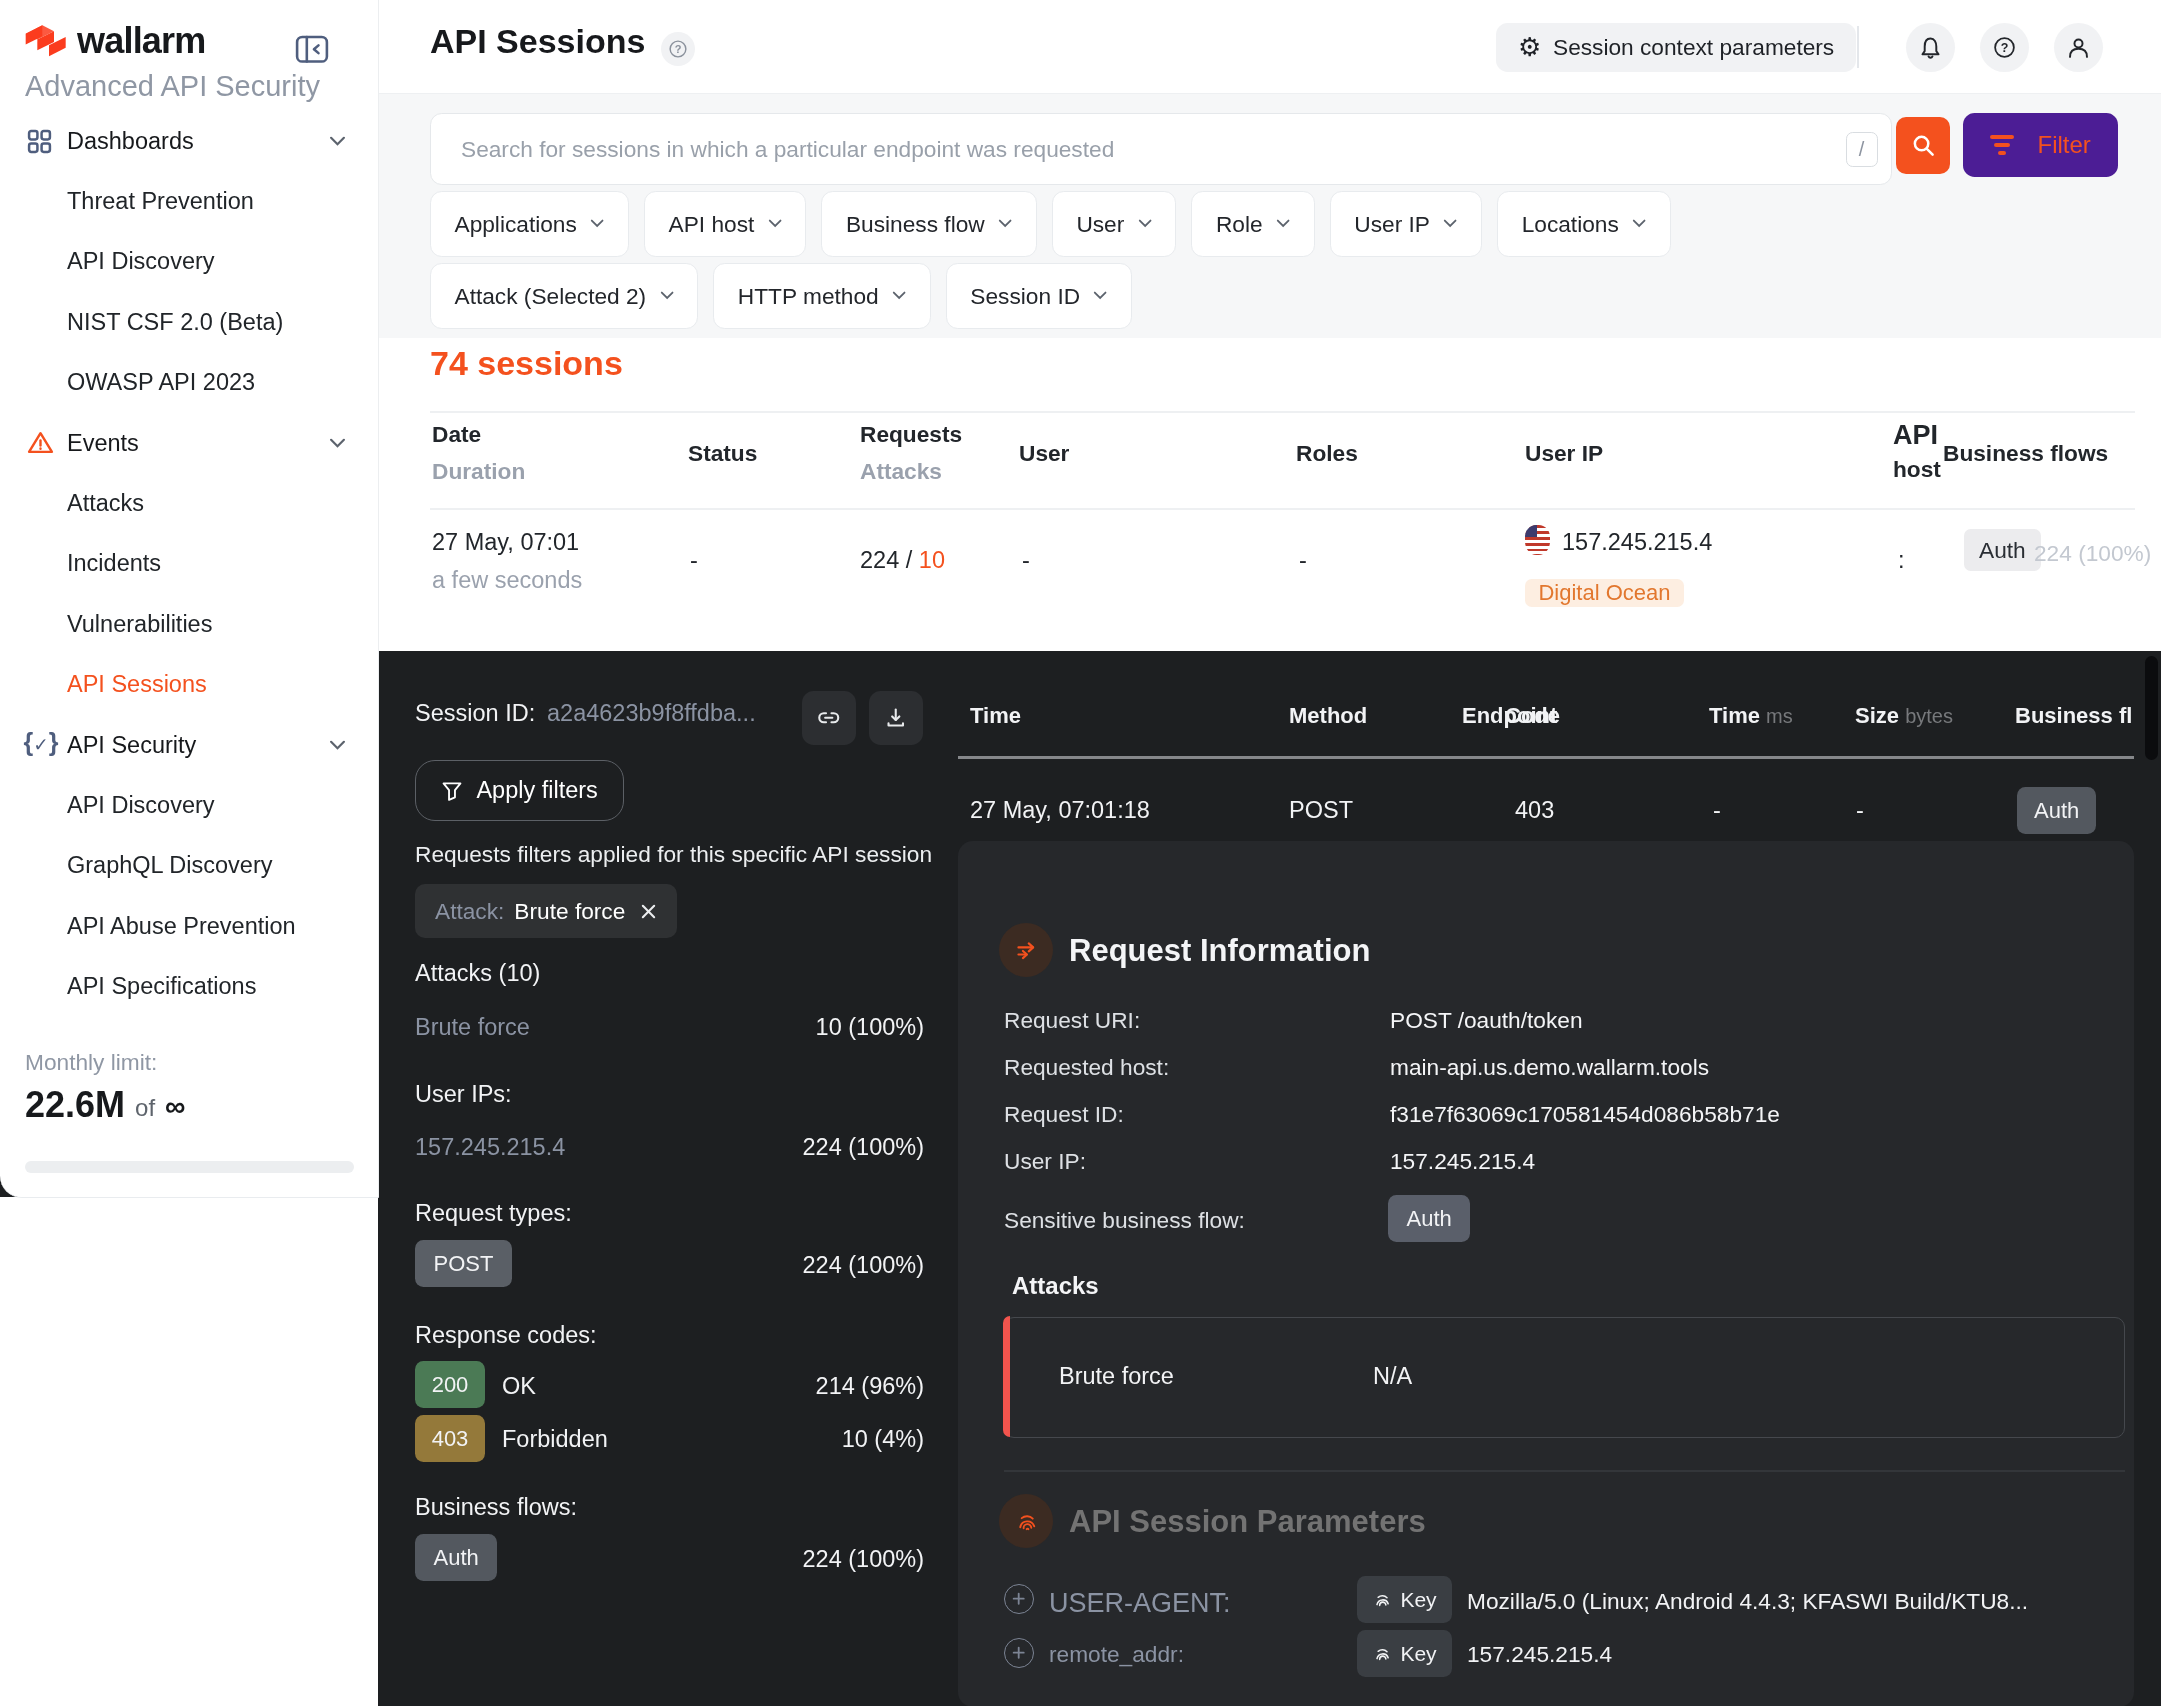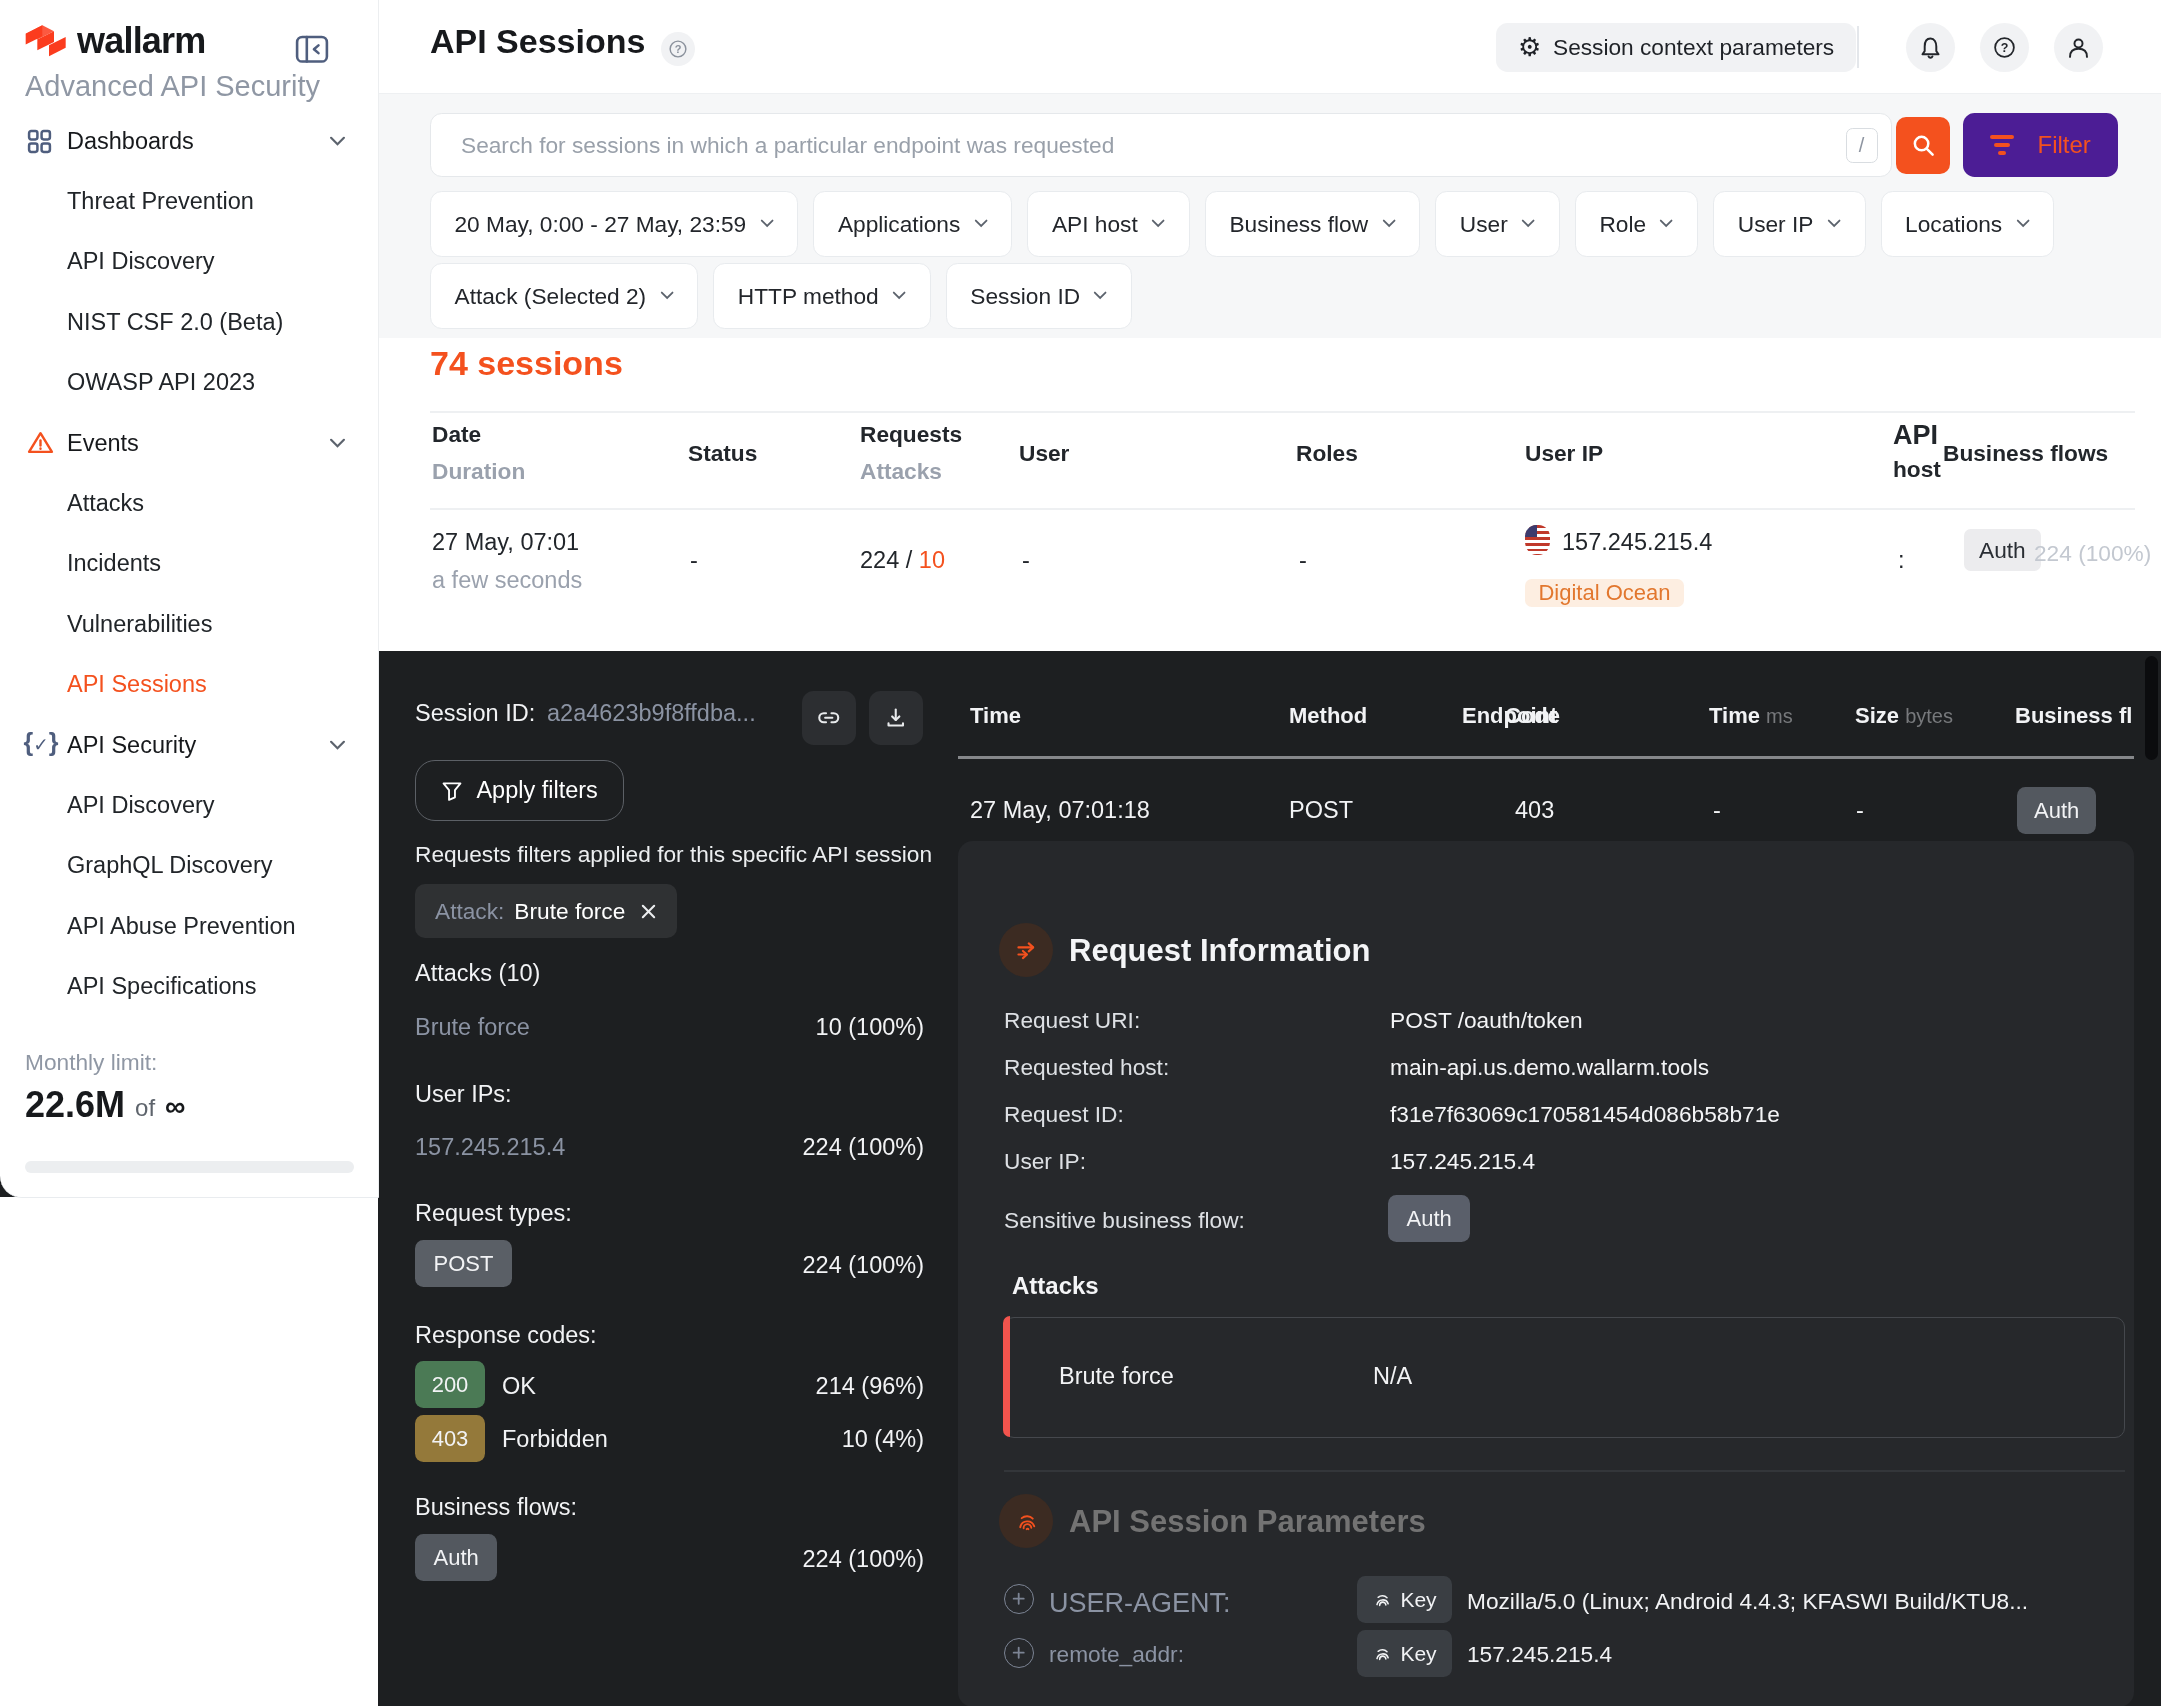--- a/index.html
+++ b/index.html
@@ -132,46 +132,40 @@
         <text x="14" y="19" text-anchor="middle" font-size="14" fill="#23262b" stroke="none" font-weight="bold">?</text>
       </svg>
   </div>
   <div class="abs circlebtn" style="left:2054px;top:22.7px;z-index:3">
     <svg width="25" height="25" viewBox="0 0 28 28" fill="none" stroke="#23262b" stroke-width="2.2" stroke-linecap="round">
       <circle cx="14" cy="9.5" r="4.5"></circle>
         <path d="M4.5 24.5 C4.5 18 9 15.5 14 15.5 C19 15.5 23.5 18 23.5 24.5"></path>
     </svg>
   </div>
 
-  <div class="abs fx" style="left:430px;top:113px;width:1462px;height:64px;background:#fff;border:1.7px solid #e5e8eb;border-radius:11.7px;box-sizing:border-box;z-index:2">
+  <div class="abs fx" style="left:430px;top:113px;width:1462px;height:72px;background:#fff;border:1.7px solid #e5e8eb;border-radius:11.7px;box-sizing:border-box;z-index:2">
     <input style="flex: 1 1 0%; border: none; outline: none; background: transparent; font-size: 22.7px; color: rgb(58, 63, 70); padding-left: 30px;" placeholder="Search for sessions in which a particular endpoint was requested">
     <span class="fx" style="width:32px;height:35px;border:1.7px solid #d9dde1;border-radius:6.7px;justify-content:center;font-size:20px;color:#8d94a0;margin-right:13.4px;box-sizing:border-box">/</span>
   </div>
   <div class="abs fx" style="left:1896px;top:117px;width:54px;height:57px;background:#f4511e;border-radius:10px;justify-content:center;cursor:pointer;z-index:2">
     <svg width="25" height="25" viewBox="0 0 26 26" fill="none" stroke="#fff" stroke-width="2.6" stroke-linecap="round">
         <circle cx="11" cy="11" r="7"></circle>
         <line x1="16.5" y1="16.5" x2="22.5" y2="22.5"></line>
       </svg>
   </div>
   <div class="abs fx" style="left:1963px;top:113px;height:64px;padding:0 27px;background:#4c1d95;border-radius:11.7px;gap:24px;cursor:pointer;z-index:2">
     <span style="display:flex;flex-direction:column;gap:4.2px;align-items:center">
       <span class="bar" style="width:23.5px"></span>
         <span class="bar" style="width:16px"></span>
         <span class="bar" style="width:8.4px"></span>
     </span>
     <span class="nw" style="font-size:24px;color:#f4511e">Filter</span>
   </div>
 
   <div class="abs fx" style="left:430px;top:191px;gap:15px;z-index:2">
-    <span class="chip">
-        <span>20 May, 0:00 - 27 May, 23:59</span>
-        <svg width="14.3" height="9.2" viewBox="0 0 18 12" fill="none" stroke="#5c636d" stroke-width="2.4" stroke-linecap="round">
-          <polyline points="2,2 9,9 16,2"></polyline>
-        </svg>
-      </span>
     <span class="chip">
         <span>Applications</span>
         <svg width="14.3" height="9.2" viewBox="0 0 18 12" fill="none" stroke="#5c636d" stroke-width="2.4" stroke-linecap="round">
           <polyline points="2,2 9,9 16,2"></polyline>
         </svg>
       </span>
     <span class="chip">
         <span>API host</span>
         <svg width="14.3" height="9.2" viewBox="0 0 18 12" fill="none" stroke="#5c636d" stroke-width="2.4" stroke-linecap="round">
           <polyline points="2,2 9,9 16,2"></polyline>

